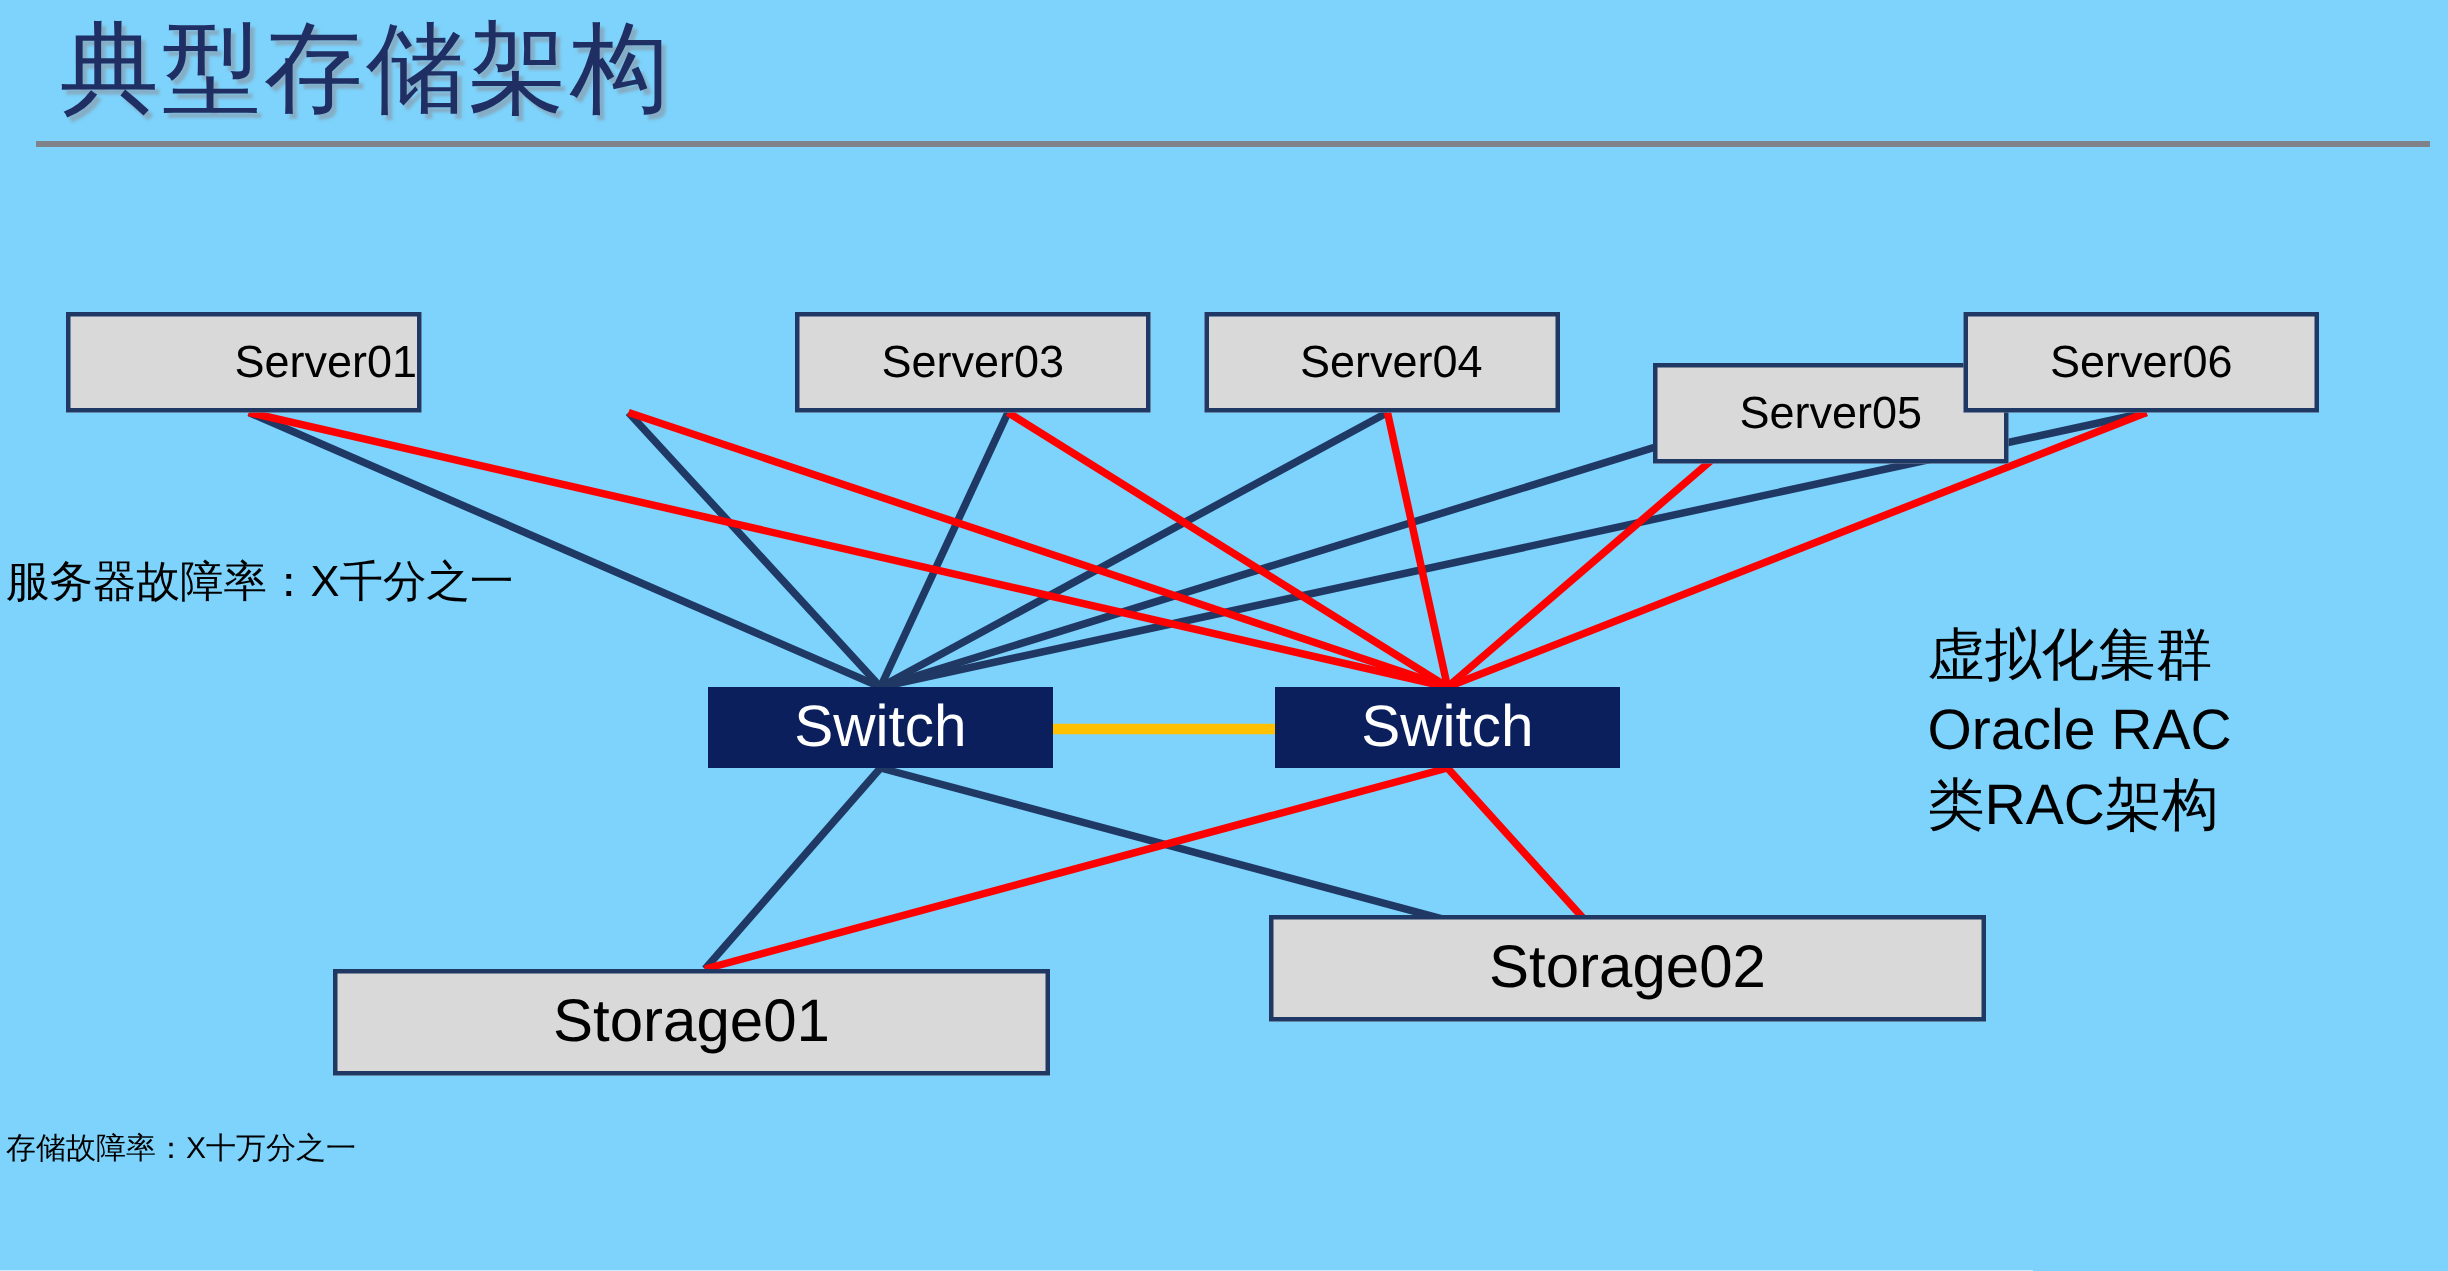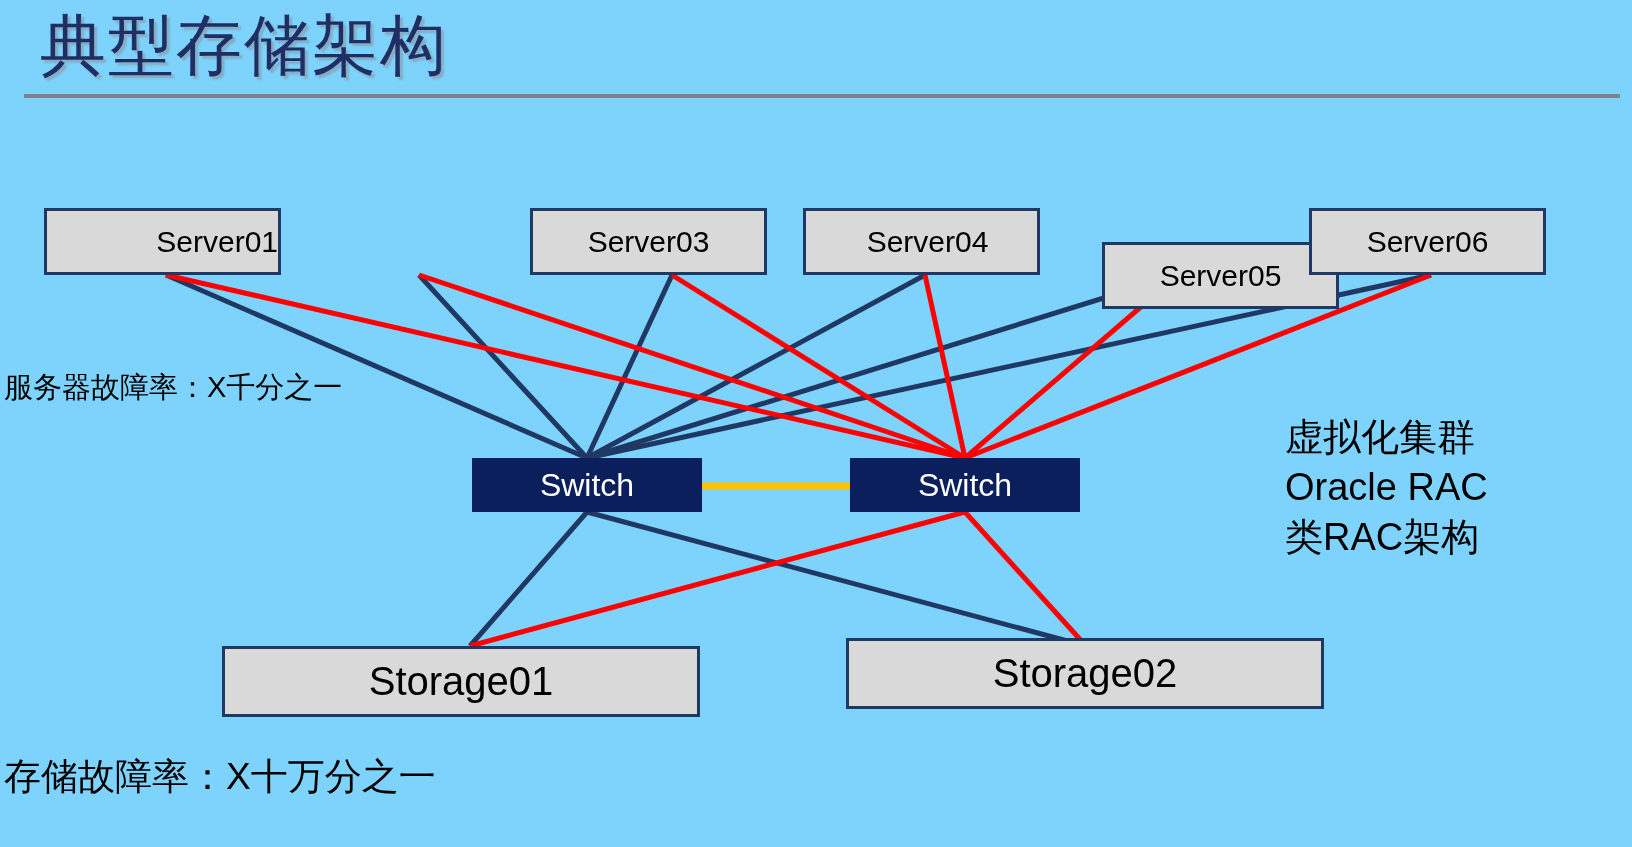--- a/index.html
+++ b/index.html
@@ -58,21 +58,21 @@
   .node.storage {
     background: #D9D9D9;
     border: 3px solid #1F3864;
     color: #000000;
     font-size: 40px;
   }
   .node.switch {
     background: #0A1F5C;
     border: none;
     color: #FFFFFF;
-    font-size: 32px;
+    font-size: 39px;
   }
 
   
   #wires {
     position: absolute;
     left: 0;
     top: 0;
     width: 1632px;
     height: 847px;
     pointer-events: none;
@@ -88,21 +88,21 @@
     white-space: nowrap;
   }
   #note-server {
     left: 4px;
     top: 368px;
     font-size: 29px;
   }
   #note-storage {
     left: 4px;
     top: 752px;
-    font-size: 37px;
+    font-size: 20px;
   }
   #cluster-note {
     left: 1285px;
     top: 412px;
     font-size: 38px;
     line-height: 50px;
   }
   #cluster-note div { white-space: nowrap; }
 </style>
 </head>
@@ -160,21 +160,21 @@
   <div class="node switch" style="left:472px;top:458px;width:230px;height:54px;">
     <span>Switch</span>
   </div>
   <div class="node switch" style="left:850px;top:458px;width:230px;height:54px;">
     <span>Switch</span>
   </div>
 
   <div class="node storage" style="left:222px;top:646px;width:478px;height:71px;">
     <span>Storage01</span>
   </div>
-  <div class="node storage" style="left:846px;top:638px;width:478px;height:71px;">
+  <div class="node storage" style="left:846px;top:610px;width:478px;height:71px;">
     <span>Storage02</span>
   </div>
 
   <div class="annotation" id="note-server">服务器故障率：X千分之一</div>
   <div class="annotation" id="note-storage">存储故障率：X十万分之一</div>
 
   <div class="annotation" id="cluster-note">
     <div>虚拟化集群</div>
     <div>Oracle RAC</div>
     <div>类RAC架构</div>

